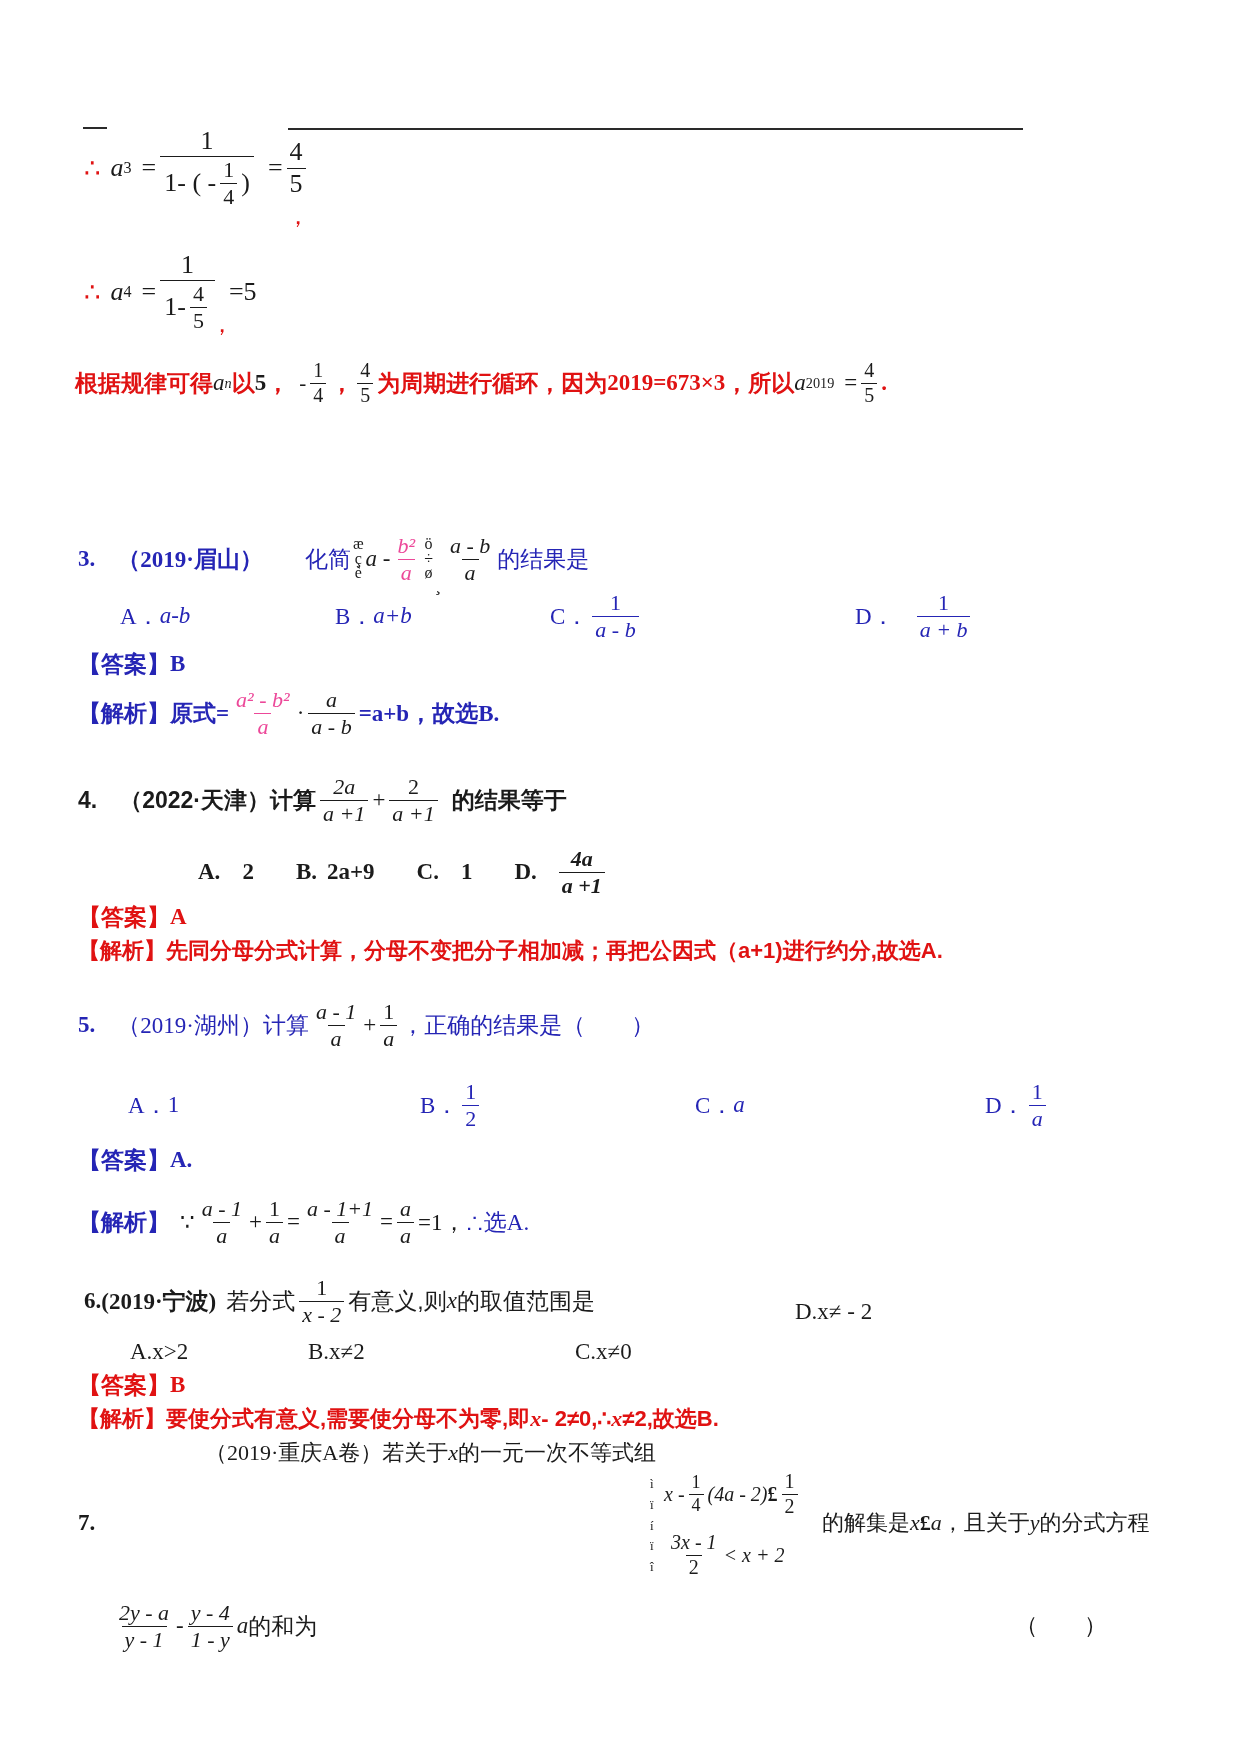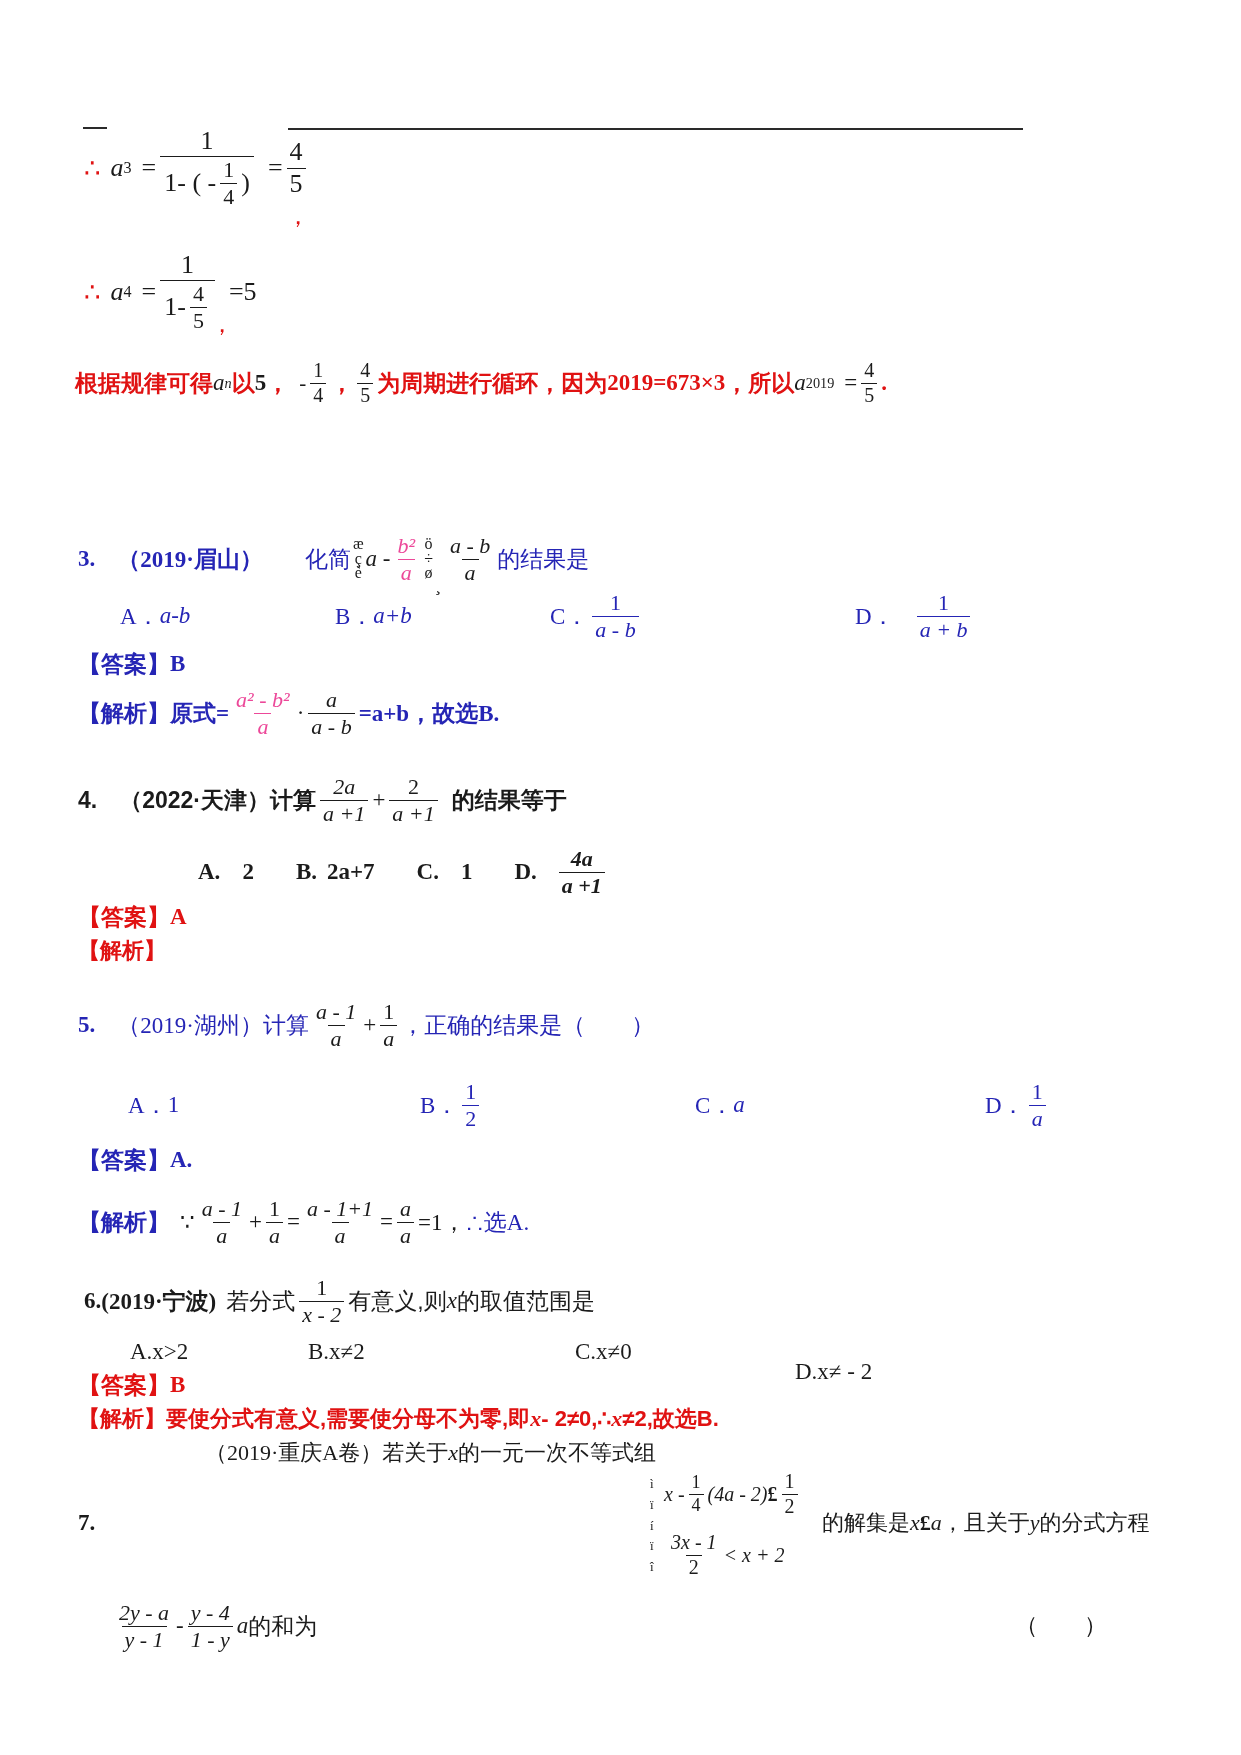--- a/index.html
+++ b/index.html
@@ -193,36 +193,37 @@
       <span class="fn">2</span>
       <span class="fd i">a +1</span>
     </span>
     <span class="mgl">的结果等于</span>
   </div>
 
   <div class="abs b" style="left:198px;top:838px;height:68px">
     <span>A.</span>
     <span class="mgl2">2</span>
     <span class="mgl4">B.</span>
-    <span class="mgl">2a+7</span>
+    <span class="mgl">2a+9</span>
     <span class="mgl4">C.</span>
     <span class="mgl2">1</span>
     <span class="mgl4">D.</span>
     <span class="frac fs22 mgl2">
       <span class="fn i">4a</span>
       <span class="fd i">a +1</span>
     </span>
   </div>
 
   <div class="abs red" style="left:78px;top:902px;height:30px">
     <span class="b">【答案】</span>
     <span class="b">A</span>
   </div>
   <div class="abs red b sans fs22" style="left:78px;top:936px;height:30px">
     <span>【解析】</span>
+    <span>先同分母分式计算，分母不变把分子相加减；再把公因式（a+1)进行约分,故选A.</span>
   </div>
 
   <div class="abs blue" style="left:78px;top:992px;height:66px">
     <span class="b">5.</span>
     <span class="mgl2">（2019·湖州）</span>
     <span>计算</span>
     <span class="frac fs22" style="color:#1b1b1b">
       <span class="fn i">a - 1</span>
       <span class="fd i">a</span>
     </span>
@@ -303,21 +304,21 @@
 
   <div class="abs" style="left:130px;top:1336px;height:32px">
       <span>A.x&gt;2</span>
     </div>
   <div class="abs" style="left:308px;top:1336px;height:32px">
       <span>B.x≠2</span>
     </div>
   <div class="abs" style="left:575px;top:1336px;height:32px">
       <span>C.x≠0</span>
     </div>
-  <div class="abs" style="left:795px;top:1356px;height:32px">
+  <div class="abs" style="left:795px;top:1296px;height:32px">
       <span>D.x≠ - 2</span>
     </div>
 
   <div class="abs red" style="left:78px;top:1370px;height:30px">
     <span class="b">【答案】</span>
     <span class="b">B</span>
   </div>
   <div class="abs red b sans fs22" style="left:78px;top:1404px;height:30px">
     <span>【解析】</span>
     <span>要使分式有意义,需要使分母不为零,即</span>

